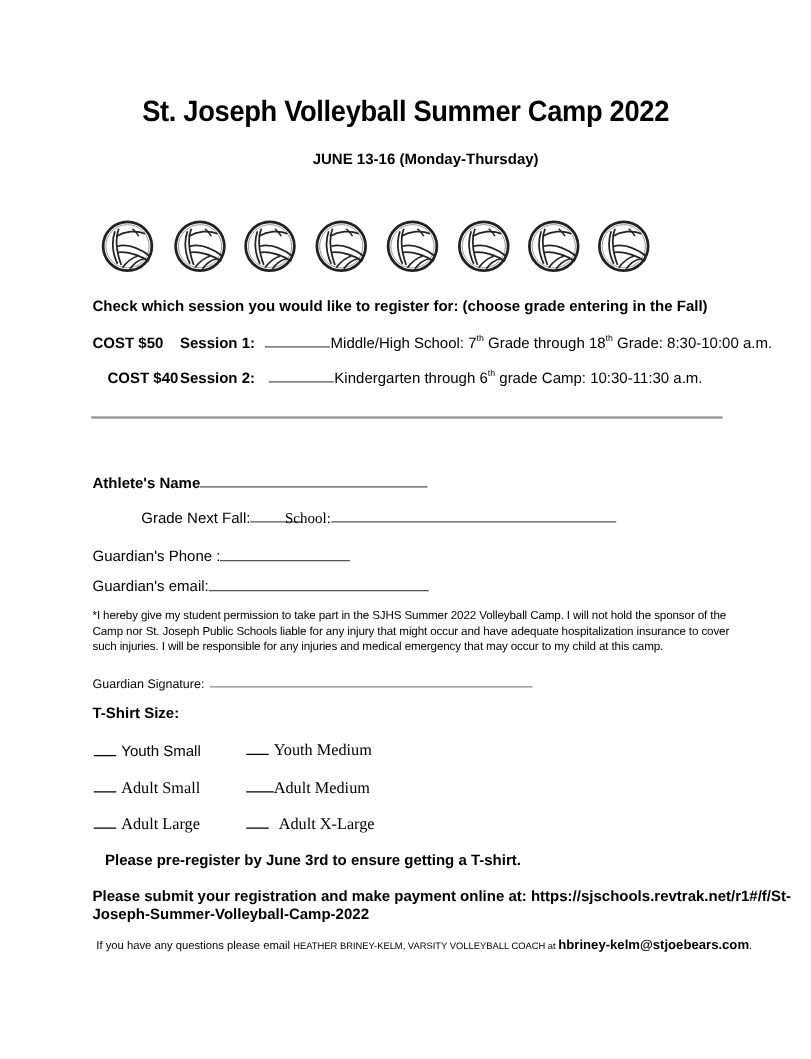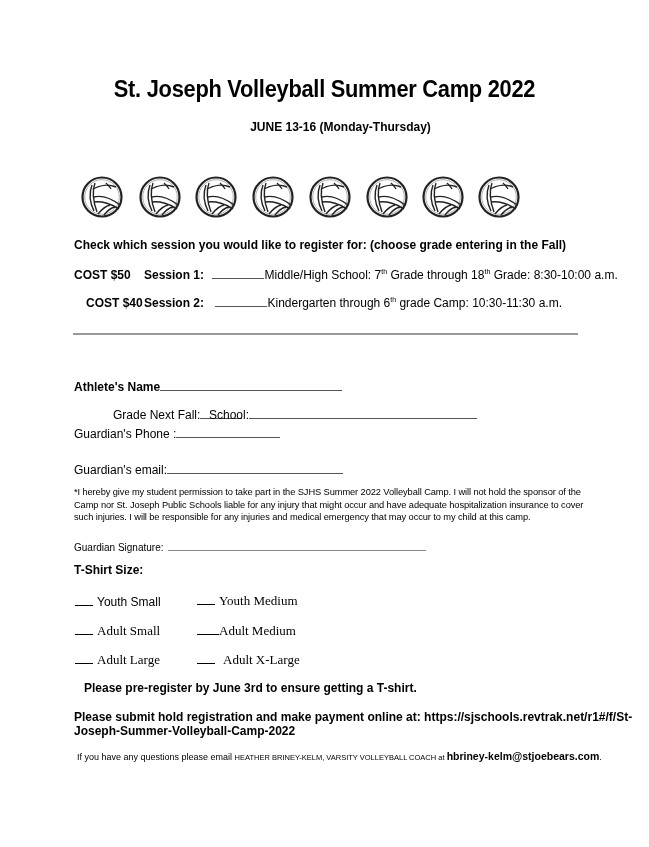--- a/index.html
+++ b/index.html
@@ -145,25 +145,25 @@
 
 <div class="abs divider"></div>
 
 <div class="abs" style="left:74px; top:377px;">
   <span class="bold12">Athlete's Name</span><span class="line reg12" style="width:182px;"></span>
 </div>
 
 <div class="abs" style="left:74px; top:405px;margin-left:39px;">
   <span class="reg12">Grade Next Fall:</span><span class="line reg12" style="width:42px;"></span>
 </div>
-<div class="abs" style="left:209px; top:405px;">
+<div class="abs" style="left:228px; top:405px;font-family:Liberation Serif, serif;">
   <span class="reg12">School:</span><span class="line reg12" style="width:228px;"></span>
 </div>
 
-<div class="abs" style="left:74px; top:424px;">
+<div class="abs" style="left:74px; top:436px;">
   <span class="reg12">Guardian's Phone :</span><span class="line reg12" style="width:104px;"></span>
 </div>
 
 <div class="abs" style="left:74px; top:460px;">
   <span class="reg12">Guardian's  email:</span><span class="line reg12" style="width:176px;"></span>
 </div>
 
 <div class="abs fine">*I hereby give my student permission to take part in the SJHS Summer 2022 Volleyball Camp. I will not hold the sponsor of the Camp nor St. Joseph Public Schools liable for any injury that might occur and have adequate hospitalization insurance to cover such injuries. I will be responsible for any injuries and medical emergency that may occur to my child at this camp.</div>
 
 <div class="abs" style="left:74px; top:537px;">
@@ -189,18 +189,18 @@
 
 <div class="abs" style="left:75px; top:650px;">
   <span class="shirt-blank" style="width:18px;"></span><span class="serif">Adult Large</span>
 </div>
 <div class="abs" style="left:197px; top:650px;">
   <span class="shirt-blank" style="width:18px; margin-right:8px;"></span><span class="serif">Adult X-Large</span>
 </div>
 
 <div class="abs bold12" style="left:74px; top:681px;padding-left:10px;">Please pre-register by June 3rd to ensure getting a T-shirt.</div>
 
-<div class="abs bold12" style="left:74px; top:710px;">Please submit hold registration and make payment online at: https://sjschools.revtrak.net/r1#/f/St-</div>
+<div class="abs bold12" style="left:74px; top:710px;">Please submit your registration and make payment online at: https://sjschools.revtrak.net/r1#/f/St-</div>
 <div class="abs bold12" style="left:74px; top:724px;">Joseph-Summer-Volleyball-Camp-2022</div>
 
 <div class="abs" style="left:77px; top:750px; font-size:9px;">
   <span>If you have any questions please email </span><span class="small-caps">HEATHER BRINEY-KELM, VARSITY VOLLEYBALL COACH at </span><span class="email">hbriney-kelm@stjoebears.com</span><span>.</span>
 </div>
 
 </body></html>

